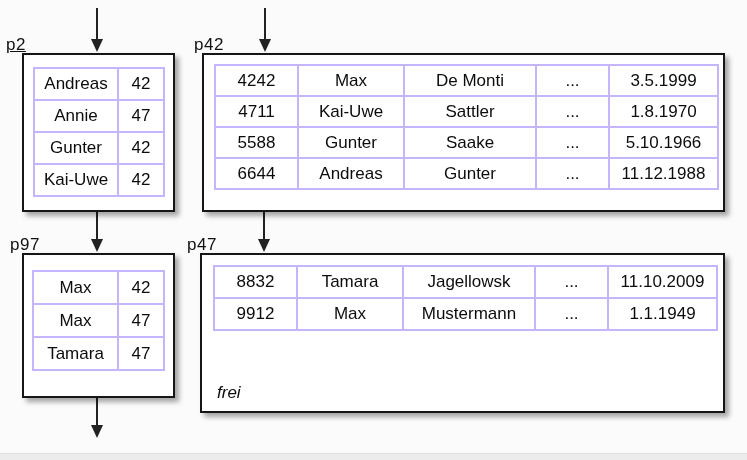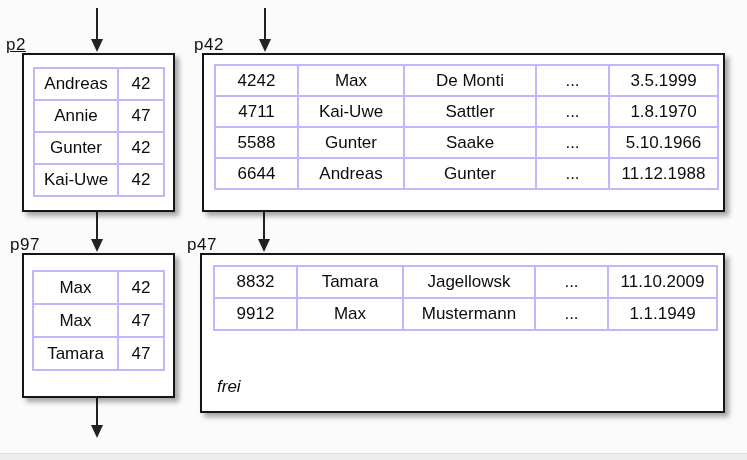--- a/index.html
+++ b/index.html
@@ -208,17 +208,17 @@
       </tr>
       <tr>
         <td>9912</td>
         <td>Max</td>
         <td>Mustermann</td>
         <td>...</td>
         <td>1.1.1949</td>
       </tr>
     </tbody>
       </table>
-    <div class="frei-label" style="left:15px;top:122px;font-style:italic;">frei</div>
+    <div class="frei-label" style="left:15px;top:128px;font-style:italic;">frei</div>
   </div>
 
   <div class="bottom-strip"></div>
 </div>
 
 </body></html>

